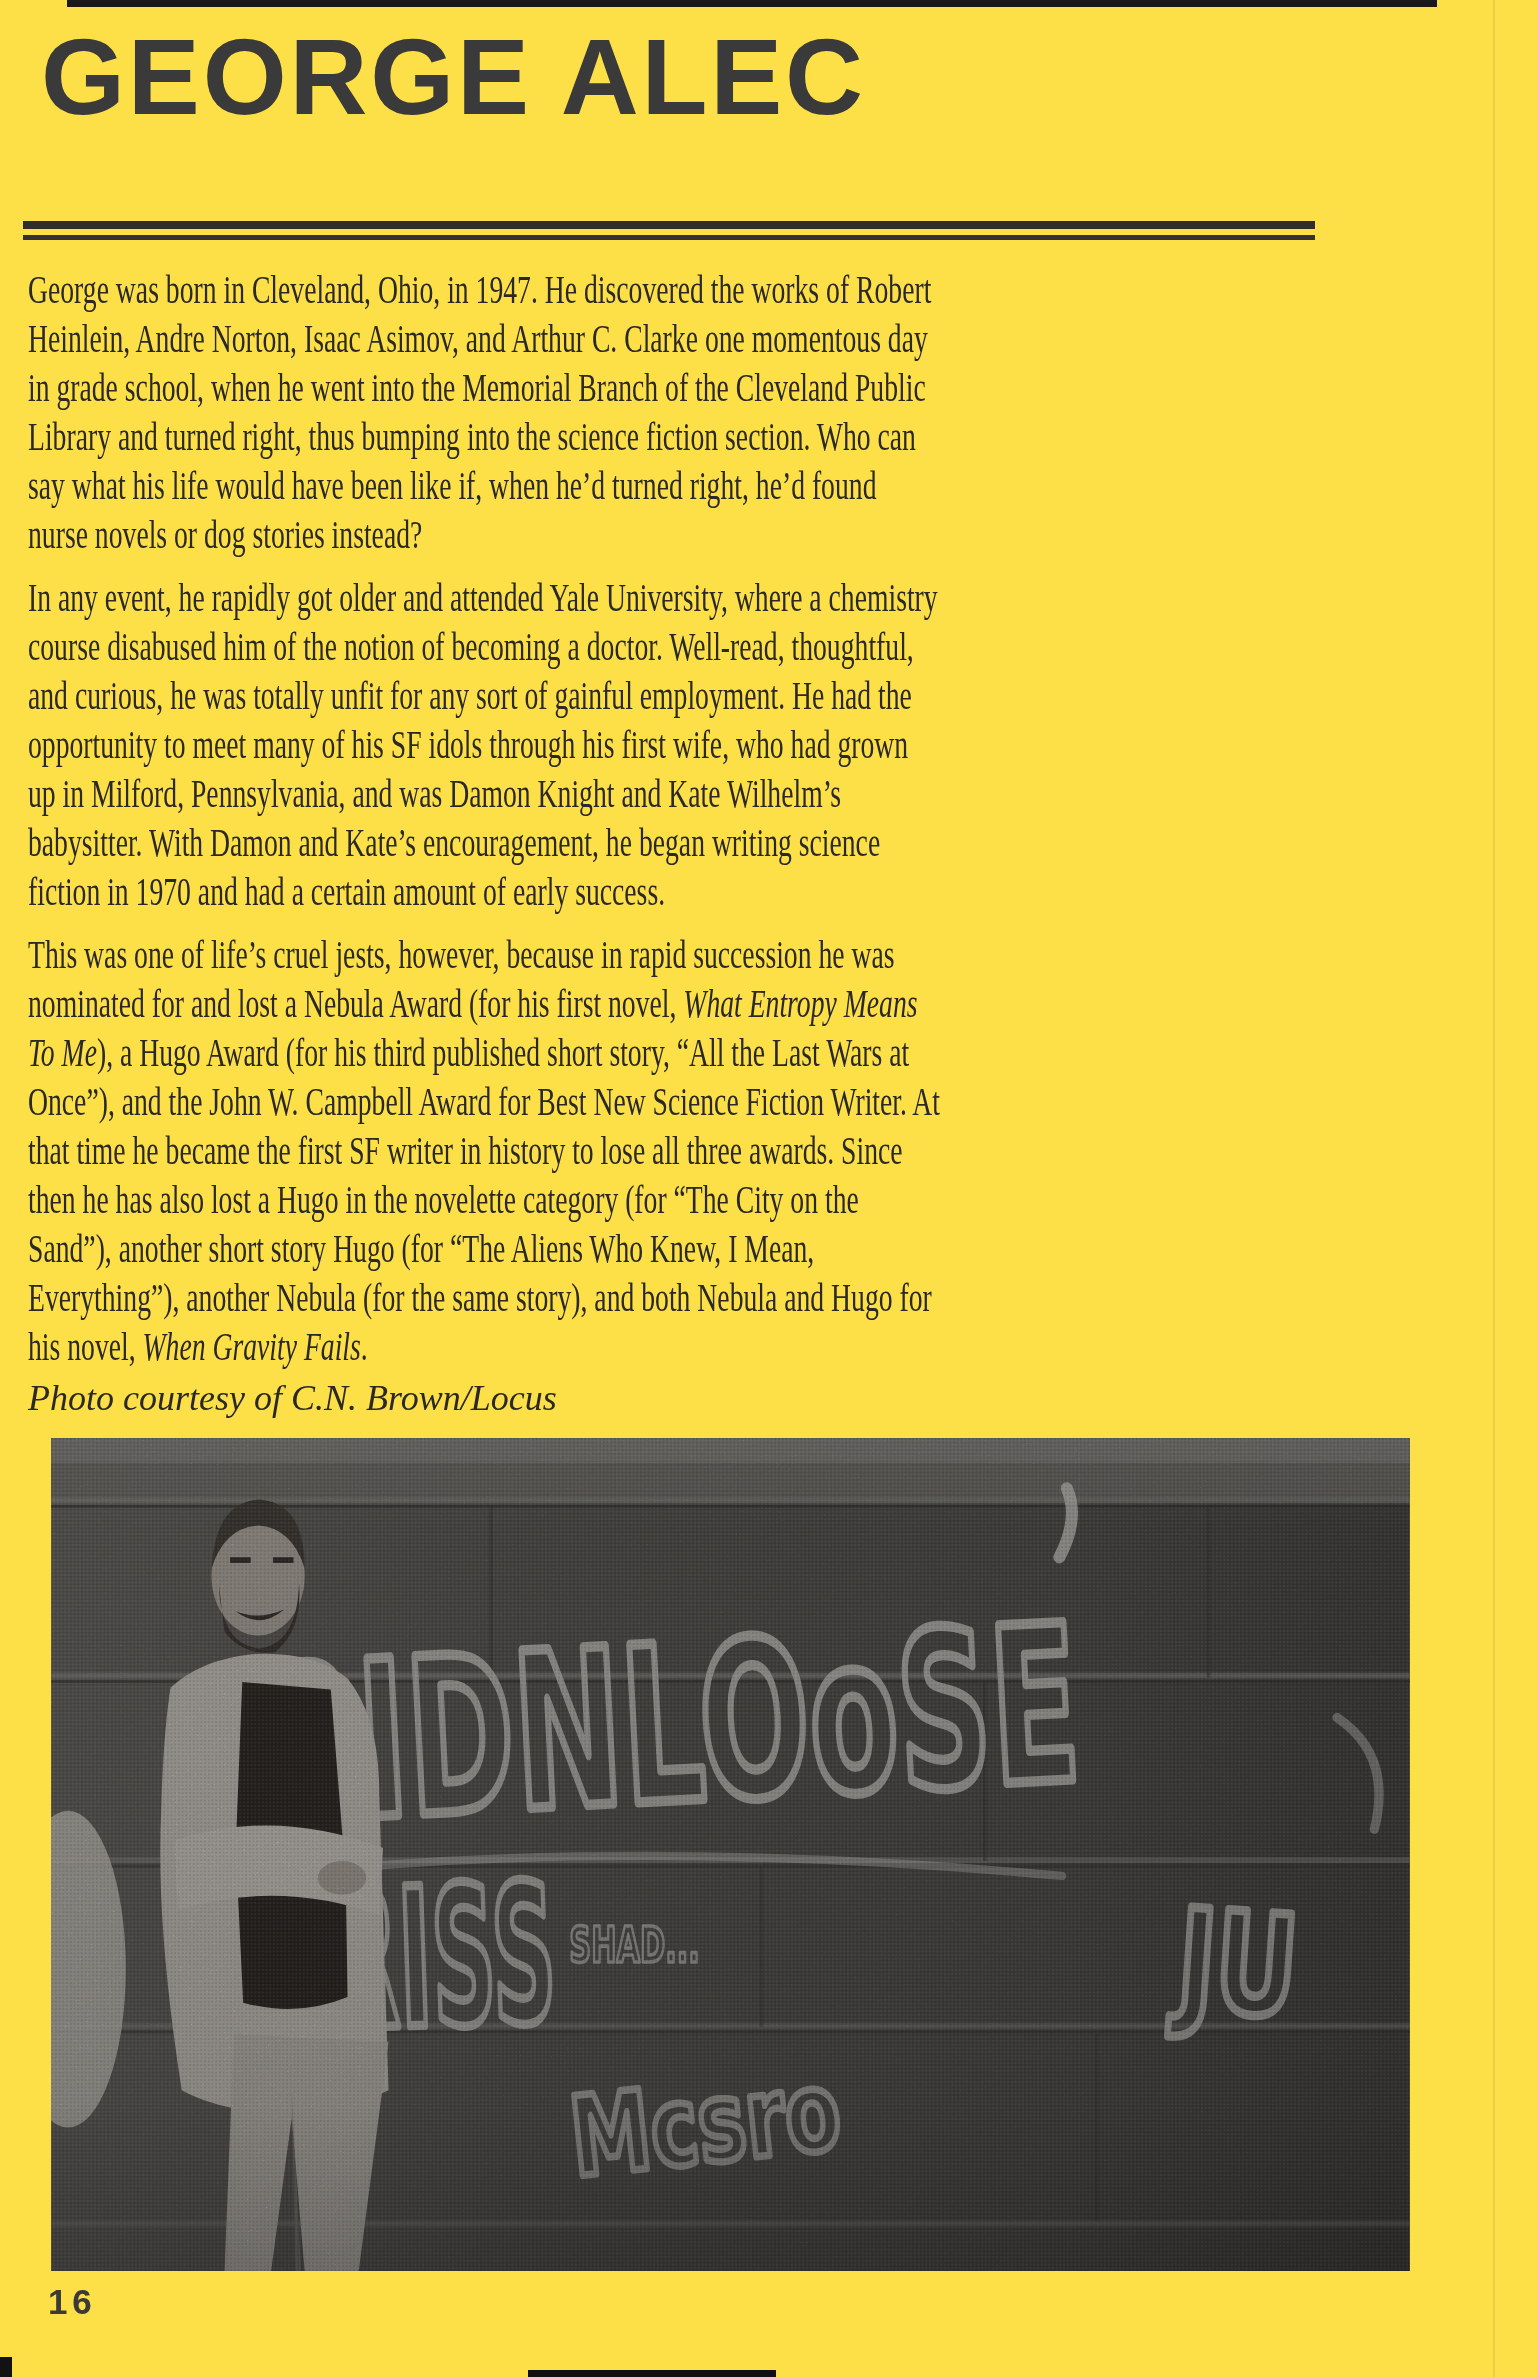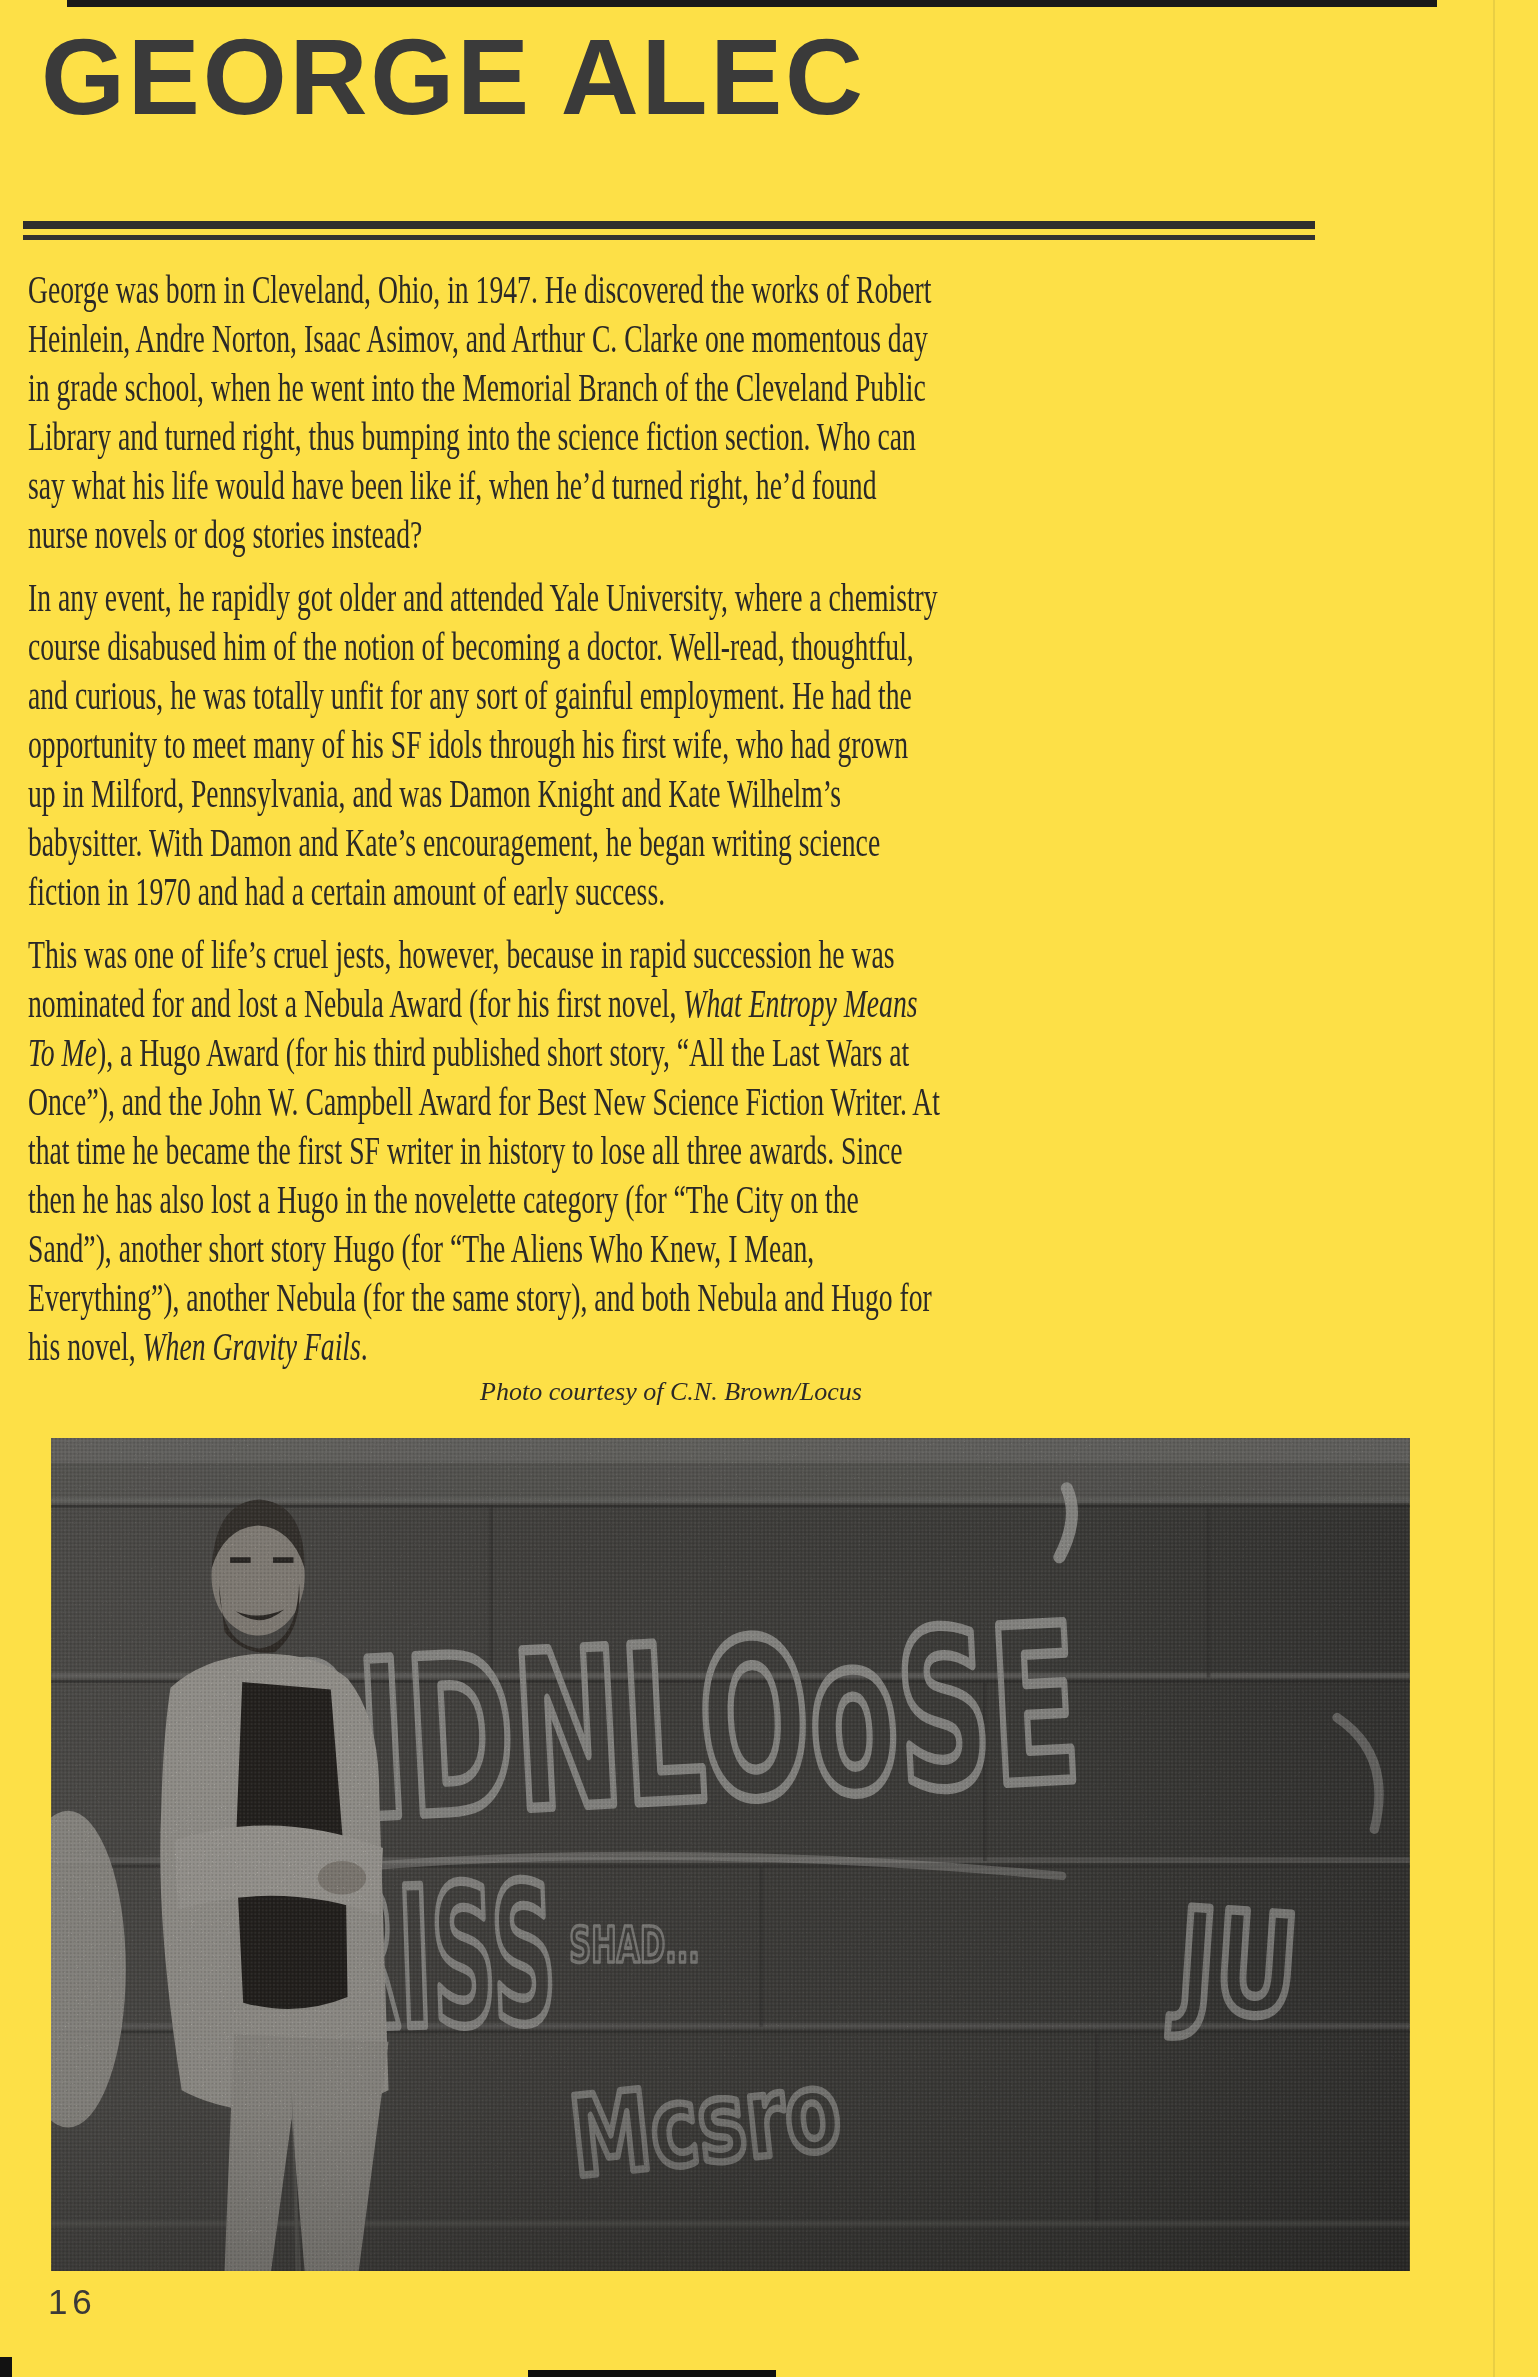--- a/index.html
+++ b/index.html
@@ -30,28 +30,28 @@
     position:absolute; left:28px; top:265px; width:1354px;
     font-size:41px; line-height:49px;
     transform:scaleX(0.675); transform-origin:0 0;
     color:#2b2927;
   }
   .bodycopy p { margin:0 0 14px 0; }
   .it { font-style:italic; }
 
   .credit {
     position:absolute; left:28px; top:1377px; width:1286px;
-    text-align:center; font-style:italic; font-size:26px; color:#2b2927;
+    text-align:left; font-style:italic; font-size:36px; color:#2b2927;
   }
 
   .photo { position:absolute; left:51px; top:1438px; width:1359px; height:833px; display:block; }
 
   .pageno {
     position:absolute; left:48px; top:2282px;
-    font-family:"Liberation Sans", sans-serif; font-weight:normal;
+    font-family:"Liberation Sans", sans-serif; font-weight:bold;
     font-size:35px; letter-spacing:4.7px; color:#3b3a38;
   }
 </style>
 </head>
 <body>
 
 <div class="page">
 
   <div class="scan-top"></div>
   <div class="scan-right"></div>

